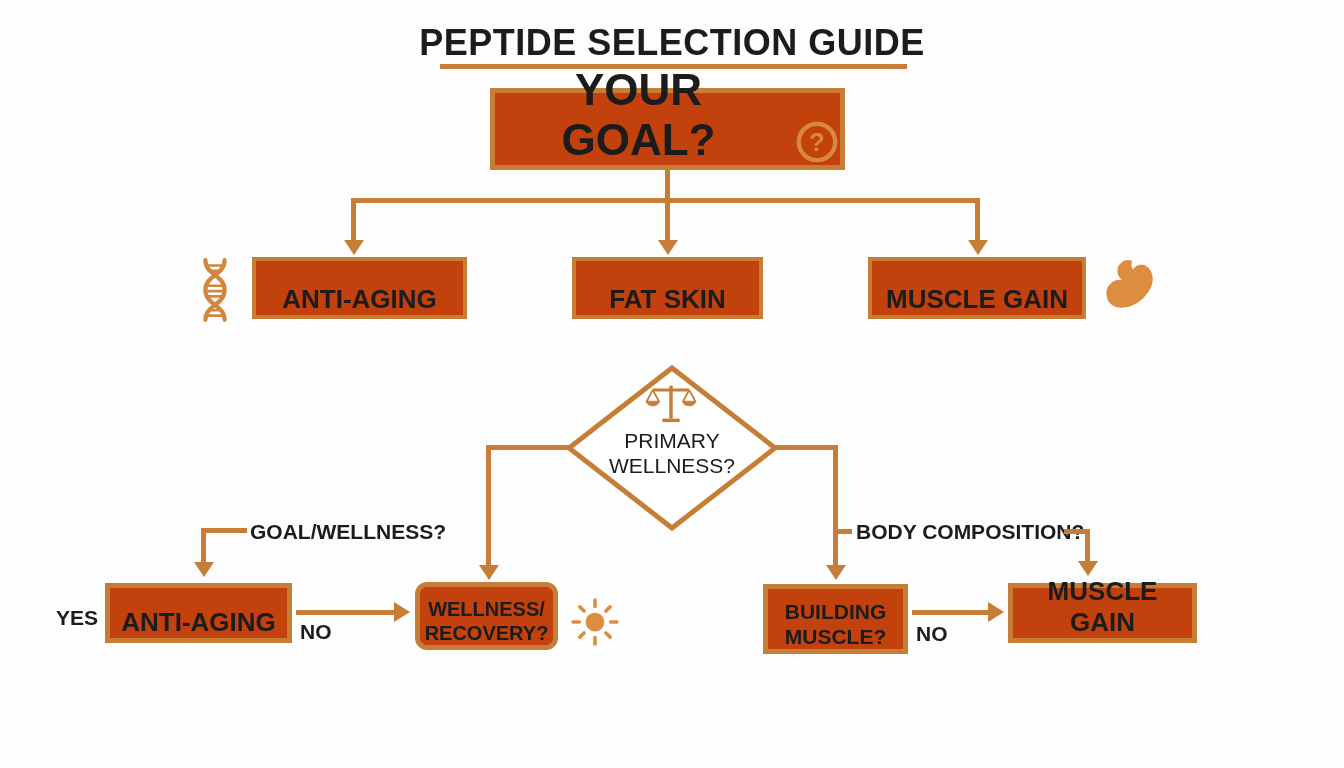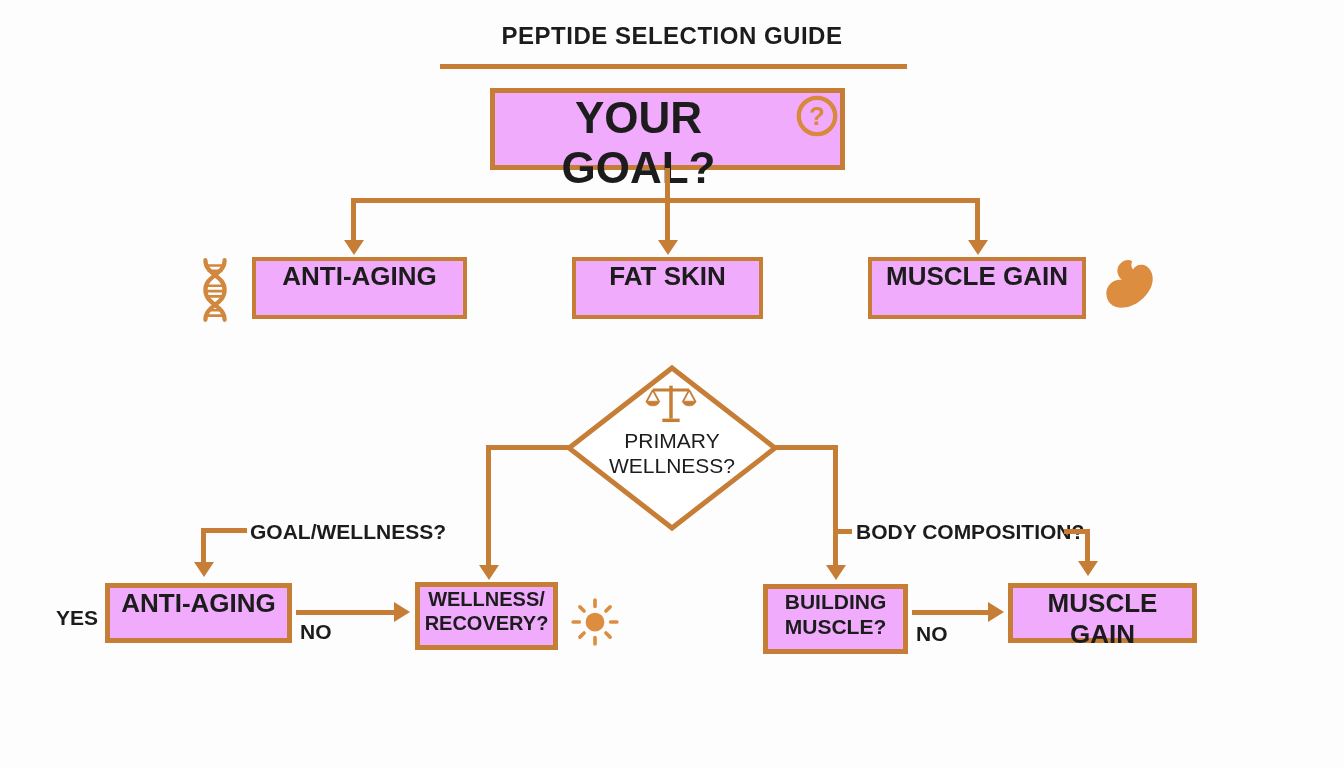--- a/index.html
+++ b/index.html
@@ -5,46 +5,46 @@
   html,body{margin:0;padding:0;}
   #canvas{
     position:relative;width:1344px;height:768px;overflow:hidden;
     background:#fdfdfd;
     font-family:"Liberation Sans",sans-serif;
     color:#1c1c1c;
   }
   .abs{position:absolute;}
   .txt{font-weight:bold;color:#1c1c1c;white-space:nowrap;}
   .box{
-    position:absolute;background:#f0abfc;border:5px solid #c67e36;
-    display:flex;align-items:flex-start;justify-content:center;
+    position:absolute;background:#c2410c;border:5px solid #c67e36;
+    display:flex;align-items:flex-end;justify-content:center;
     font-weight:bold;color:#1c1c1c;text-align:center;box-sizing:border-box;
   }
   .hline{position:absolute;height:5px;background:#c67e36;}
   .vline{position:absolute;width:5px;background:#c67e36;}
   .arrow-down{
     position:absolute;width:0;height:0;
     border-left:10px solid transparent;border-right:10px solid transparent;
     border-top:15px solid #c67e36;
   }
   .arrow-right{
     position:absolute;width:0;height:0;
     border-top:10px solid transparent;border-bottom:10px solid transparent;
     border-left:16px solid #c67e36;
   }
-  #title{left:0;top:22px;width:1344px;text-align:center;font-size:24px;font-weight:bold;letter-spacing:0.5px;}
+  #title{left:0;top:22px;width:1344px;text-align:center;font-size:36px;font-weight:bold;letter-spacing:0.5px;}
   #title-underline{left:440px;top:64px;width:467px;height:5px;background:#c67e36;}
   #root-box{left:490px;top:88px;width:355px;height:82px;font-size:44px;gap:12px;}
   .goalbox{top:257px;height:62px;font-size:26px;border-width:4px;}
   #goal-anti{left:252px;width:215px;}
   #goal-fat{left:572px;width:191px;}
   #goal-muscle{left:868px;width:218px;}
   #diamond-text{left:565px;top:428px;width:214px;text-align:center;font-size:21px;line-height:25px;font-weight:normal;}
   .branchlbl{font-size:21px;}
-  .outcome2{line-height:24px;font-size:20px;}
+  .outcome2{line-height:24px;font-size:20px;border-radius:12px;}
   svg{display:block;}
 </style>
 </head>
 <body>
 
 <div id="canvas">
 
   <div id="title" class="abs">PEPTIDE SELECTION GUIDE</div>
   <div id="title-underline" class="abs"></div>
 

